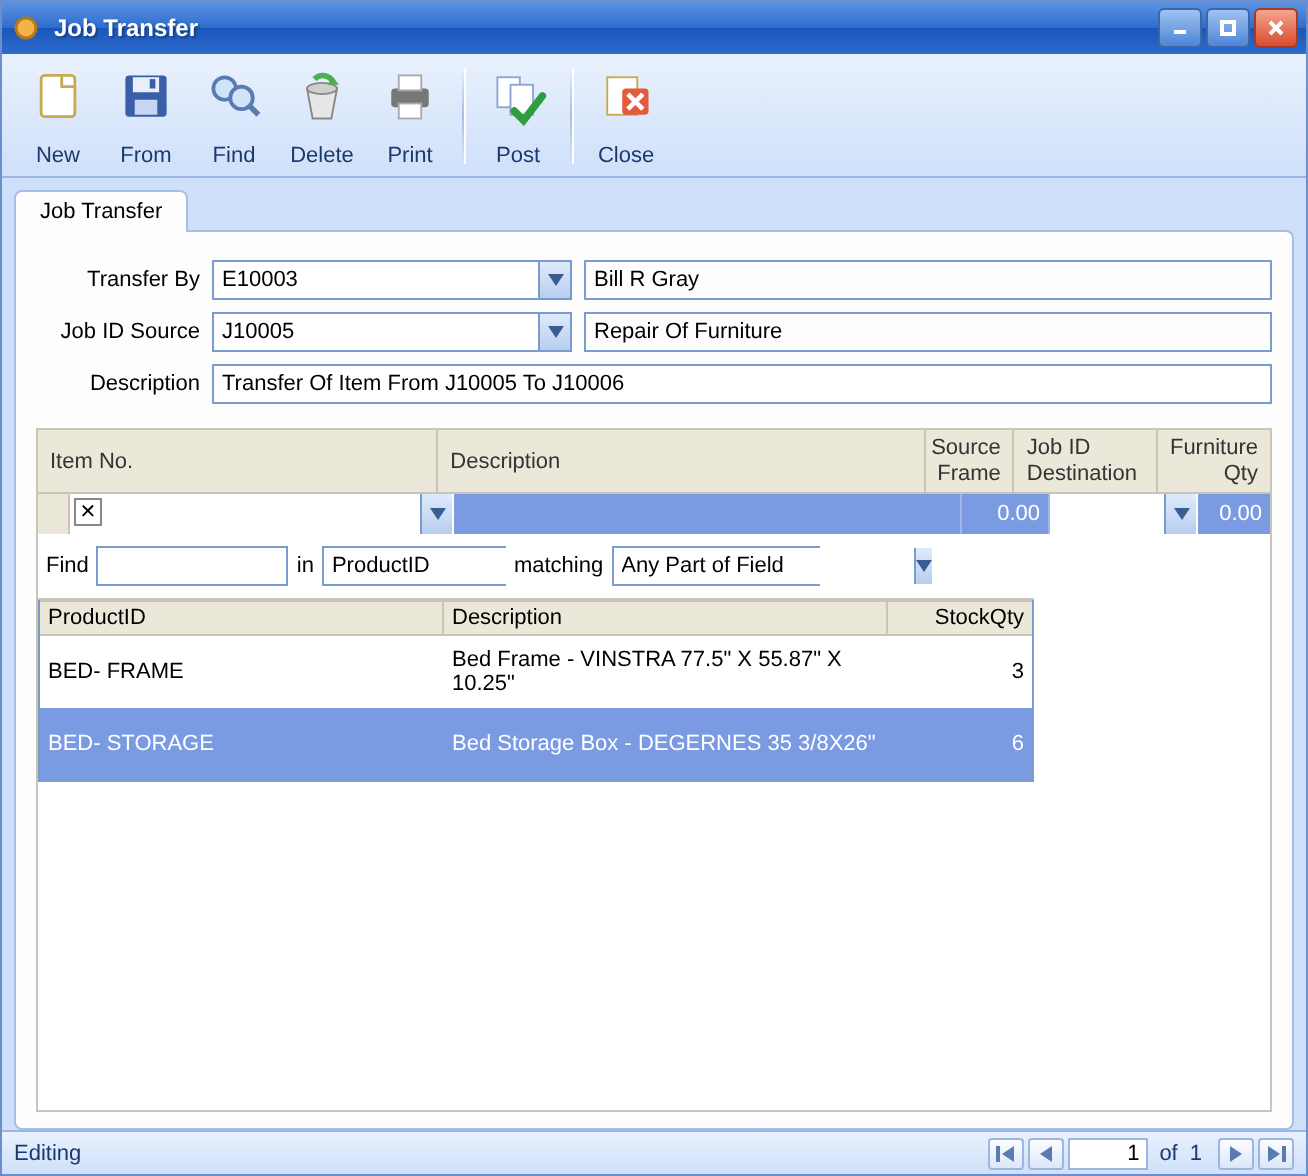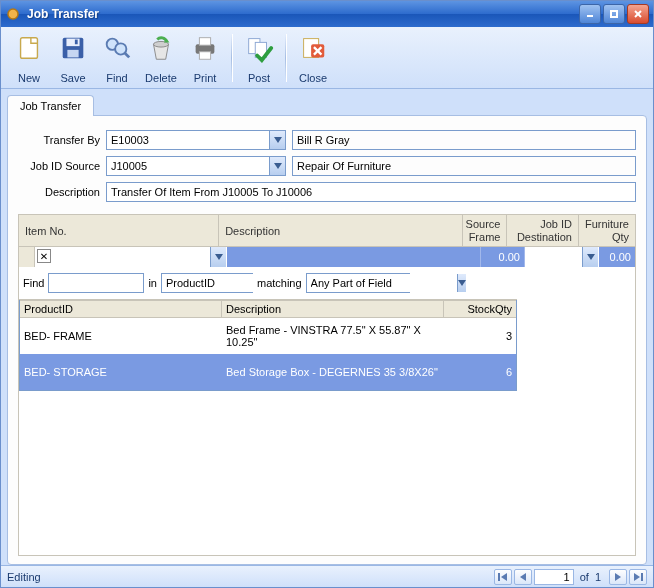--- a/index.html
+++ b/index.html
@@ -25,21 +25,21 @@
   .form-lbl { width: 82px; text-align: right; color: #000; }
   .tb { display: flex; align-items: center; border: 1px solid #7a9ccc; background: #fff; height: 20px; font-size: 11px; }
   .tb input { border: none; outline: none; width: 100%; height: 100%; padding: 0 4px; font: inherit; background: transparent; }
   .tb.readonly { background: #fdfdfd; }
   .combo { display: flex; align-items: stretch; border: 1px solid #7a9ccc; background: #fff; height: 20px; }
   .combo input { border: none; outline: none; flex: 1; padding: 0 4px; font: inherit; }
   .combo .dd { width: 16px; background: linear-gradient(to bottom,#dfeafc,#b7ceef); border-left: 1px solid #7a9ccc; display:flex;align-items:center;justify-content:center;cursor:pointer;}
   .combo .dd svg { fill:#3a5d91;}
   .grid-area { margin-top: 6px; border:1px solid #c8c4b8; background:#fff; display:flex; flex-direction:column; flex:1; min-height:0;}
   .grid-head { display: flex; background: #ece8d9; border-bottom: 1px solid #c8c4b8; height: 32px; }
-  .gh { padding: 2px 6px; font-size: 11px; color: #333; border-right: 1px solid #c8c4b8; display:flex;align-items:flex-end; }
+  .gh { padding: 2px 6px; font-size: 11px; color: #333; border-right: 1px solid #c8c4b8; display:flex; }
   .gh.item { width: 208px; align-items:center;}
   .gh.desc { width: 254px; align-items:center;}
   .gh.src { width: 44px; text-align: right; flex-direction:column; justify-content:center; align-items:flex-end; line-height:1.1;}
   .gh.dest { width: 74px; flex-direction:column; justify-content:center; line-height:1.1;}
   .gh.qty { flex:1; text-align: right; border-right:none; flex-direction:column; justify-content:center; align-items:flex-end; line-height:1.1;}
   .grid-row { display: flex; height: 20px; background: #7a9ae2; color: #fff; }
   .grid-row .cell { border-right: 1px solid rgba(255,255,255,.3); display:flex; align-items:center; padding: 0 4px; }
   .row-head { width: 16px; background:#ece8d9; border-right:1px solid #c8c4b8;}
   .cell.item { width: 192px; position:relative; background:#fff; color:#000;}
   .cell.item .x { position:absolute; left:2px; top:2px; width:14px; height:14px; border:1px solid #888; color:#000; background:#fff; display:flex;align-items:center;justify-content:center;font-size:10px;cursor:pointer;}
@@ -117,21 +117,21 @@
     </div>
     <div class="tool-btn">
       <span class="ico">
           <svg width="30" height="30" viewBox="0 0 32 32">
             <rect x="5" y="5" width="22" height="22" rx="2" fill="#3a5fa8"></rect>
             <rect x="9" y="6" width="14" height="8" fill="#e8eefc"></rect>
             <rect x="10" y="18" width="12" height="8" fill="#c6d6f2"></rect>
             <rect x="18" y="7" width="3" height="5" fill="#3a5fa8"></rect>
           </svg>
         </span>
-      <span class="lbl">Save</span>
+      <span class="lbl">From</span>
     </div>
     <div class="tool-btn">
       <span class="ico">
           <svg width="30" height="30" viewBox="0 0 32 32">
             <circle cx="11" cy="12" r="6" fill="#cfe3fb" stroke="#5a7bb2" stroke-width="2"></circle>
             <circle cx="20" cy="17" r="6" fill="#cfe3fb" stroke="#5a7bb2" stroke-width="2"></circle>
             <line x1="24" y1="21" x2="29" y2="26" stroke="#5a7bb2" stroke-width="3"></line>
           </svg>
         </span>
       <span class="lbl">Find</span>

